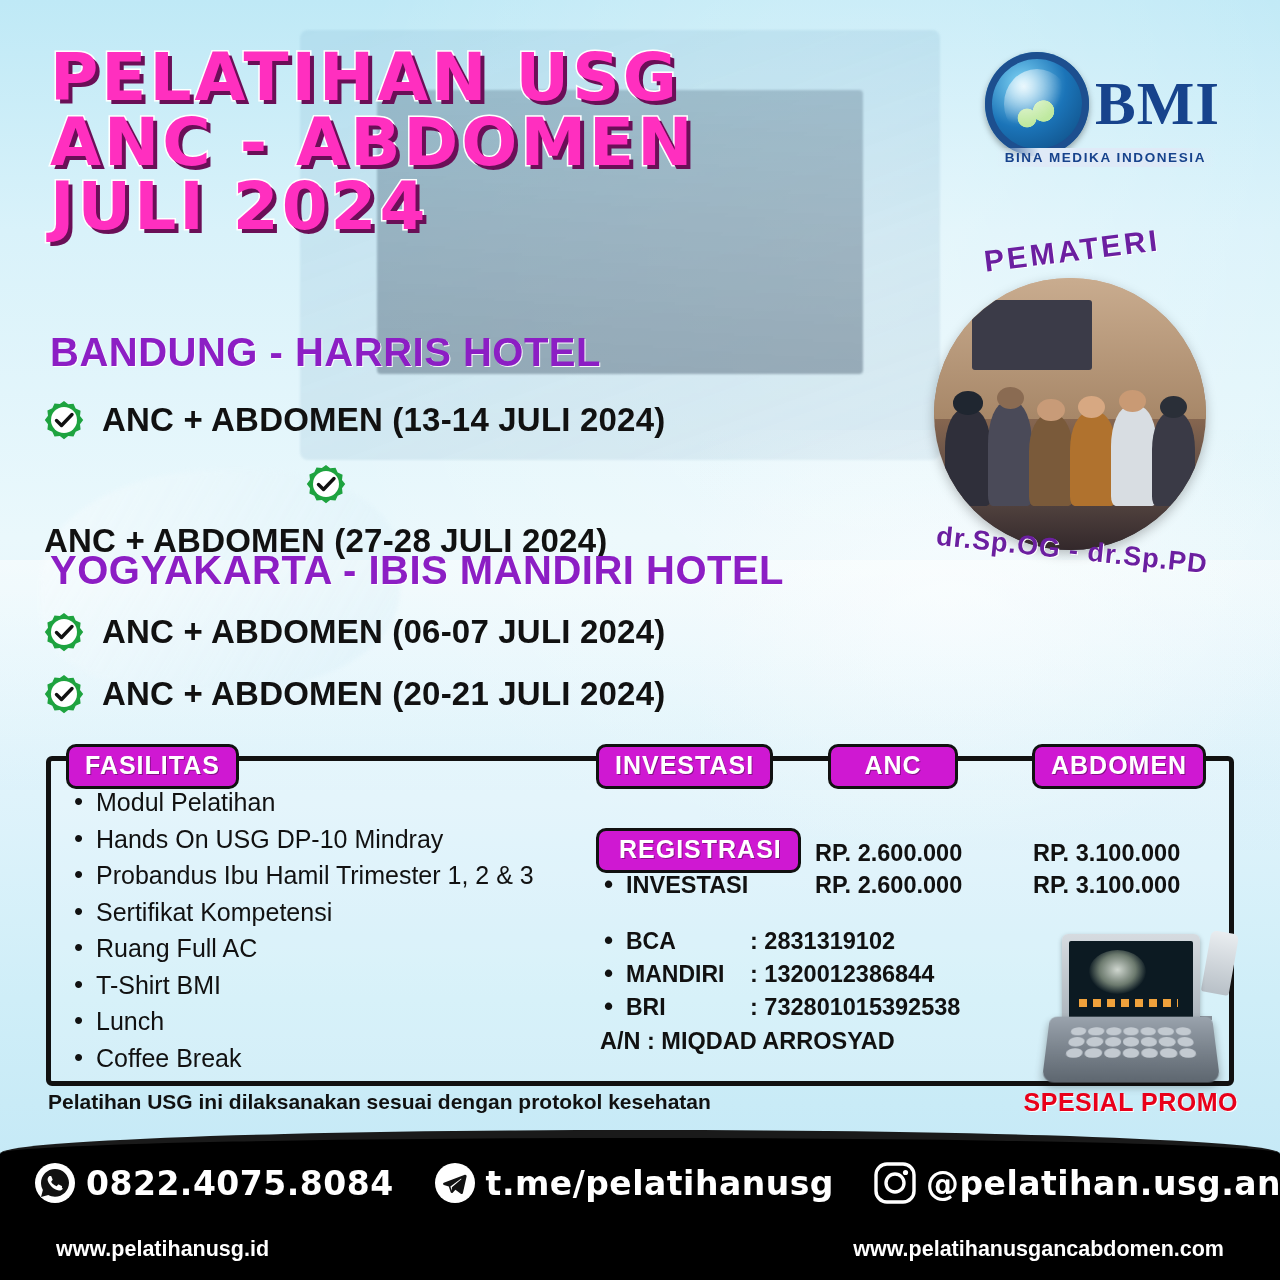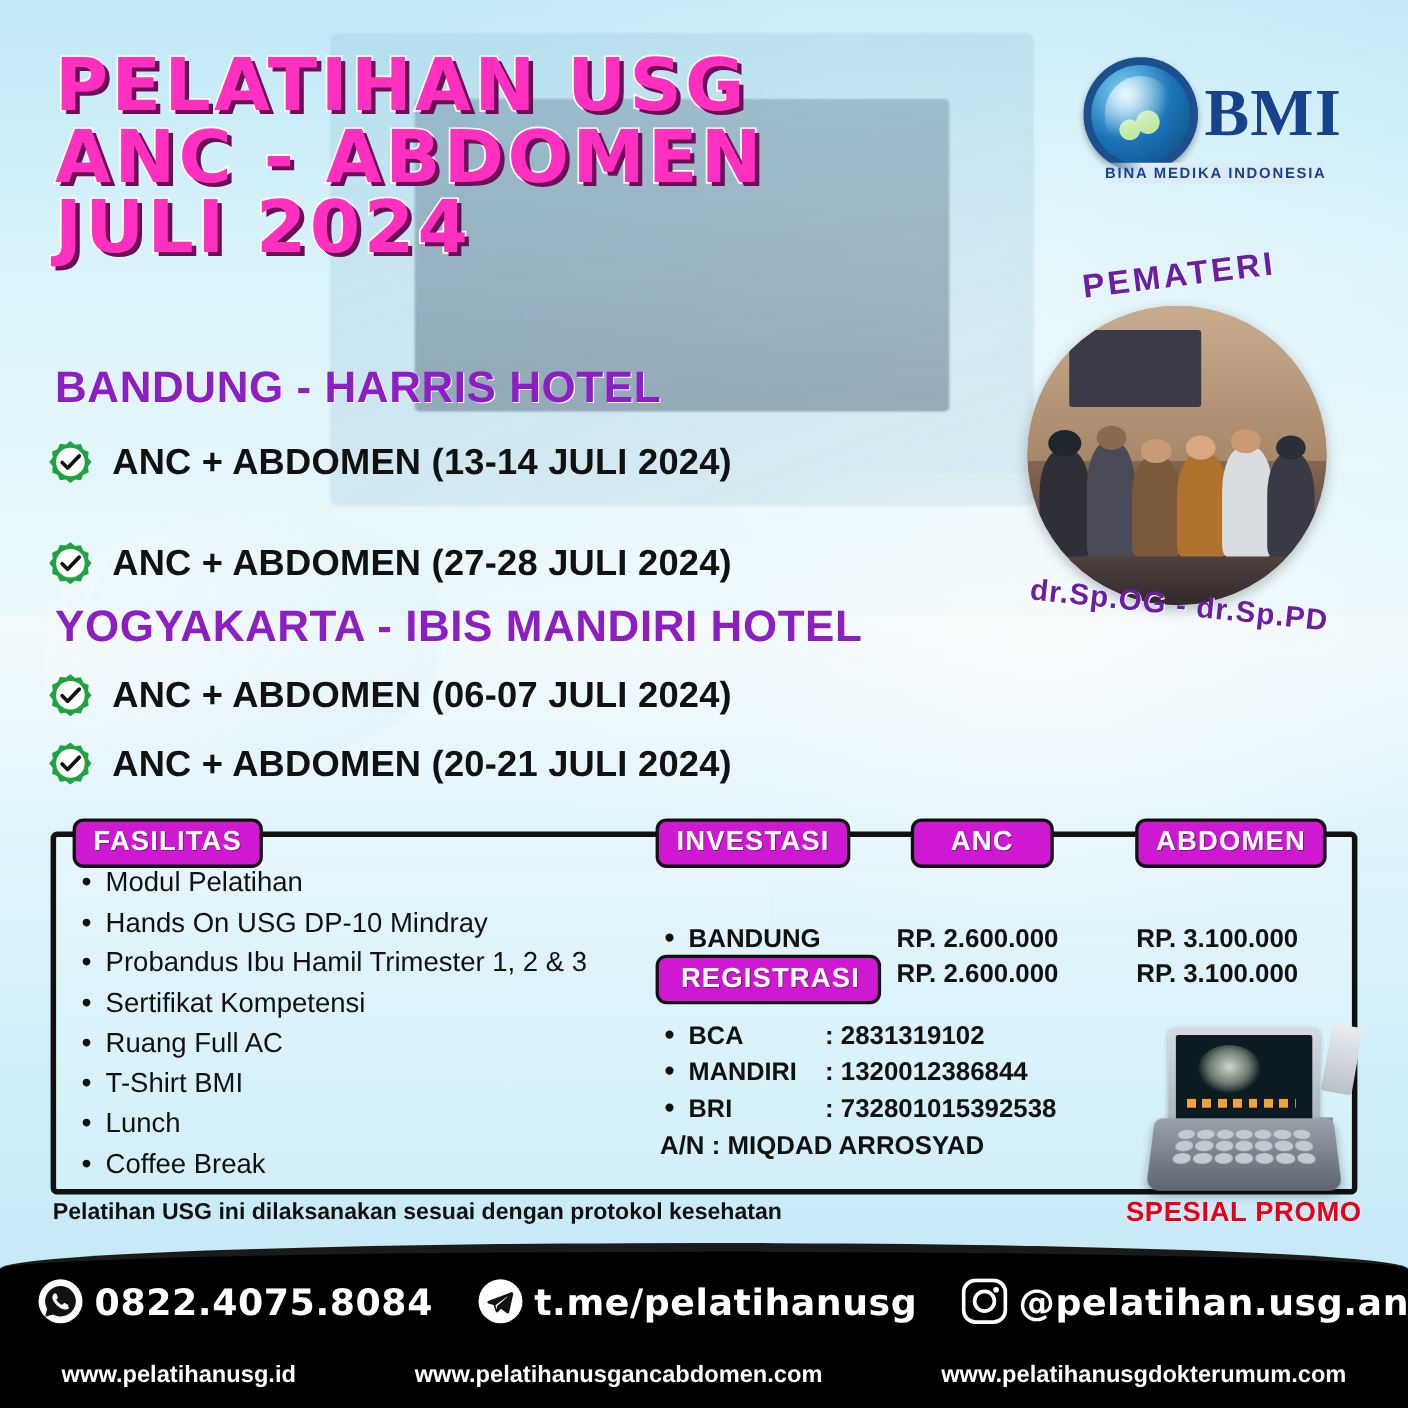--- a/index.html
+++ b/index.html
@@ -84,21 +84,21 @@
 
   .sched {
     position: absolute; left: 44px;
     display: flex; align-items: center; gap: 18px;
   }
   .sched .txt {
     font-size: 33px; font-weight: 700; color: #111;
     letter-spacing: 0.2px;
   }
   #s1 { top: 400px; }
-  #s2 { top: 492px; }
+  #s2 { top: 464px; flex-direction: column; }
   #s3 { top: 612px; }
   #s4 { top: 674px; }
 
   .check {
     width: 40px; height: 40px; flex: 0 0 40px;
     position: relative;
   }
   .check svg { display: block; }
 
   
@@ -196,21 +196,21 @@
     padding: 4px 16px 6px;
     border-radius: 10px;
     border: 3px solid #111;
     text-shadow: 1px 1px 0 rgba(0,0,0,.35);
     white-space: nowrap;
   }
   #tag-fasilitas { left: 66px; top: 744px; }
   #tag-investasi { left: 596px; top: 744px; }
   #tag-anc { left: 828px; top: 744px; width: 130px; text-align:center; }
   #tag-abdomen { left: 1032px; top: 744px; }
-  #tag-registrasi { left: 596px; top: 868px; padding-left: 20px; }
+  #tag-registrasi { left: 596px; top: 828px; padding-left: 20px; }
 
   .facil {
     position: absolute; left: 70px; top: 788px;
     width: 520px;
   }
   .facil li {
     list-style: none;
     font-size: 25px; font-weight: 400; color: #111;
     margin-bottom: 7.5px;
     position: relative; padding-left: 26px;
@@ -552,17 +552,16 @@
             <circle cx="31.5" cy="10.5" r="2.6" fill="#ffffff"></circle>
           </svg>
         </span>
         <span class="label">@pelatihan.usg.anc.abdomen</span>
       </div>
     </div>
 
     <div class="sites">
       <span>www.pelatihanusg.id</span>
       <span>www.pelatihanusgancabdomen.com</span>
-      <span>www.pelatihanusgdokterumum.com</span>
     </div>
   </div>
 
 </div>
 
 </body></html>

